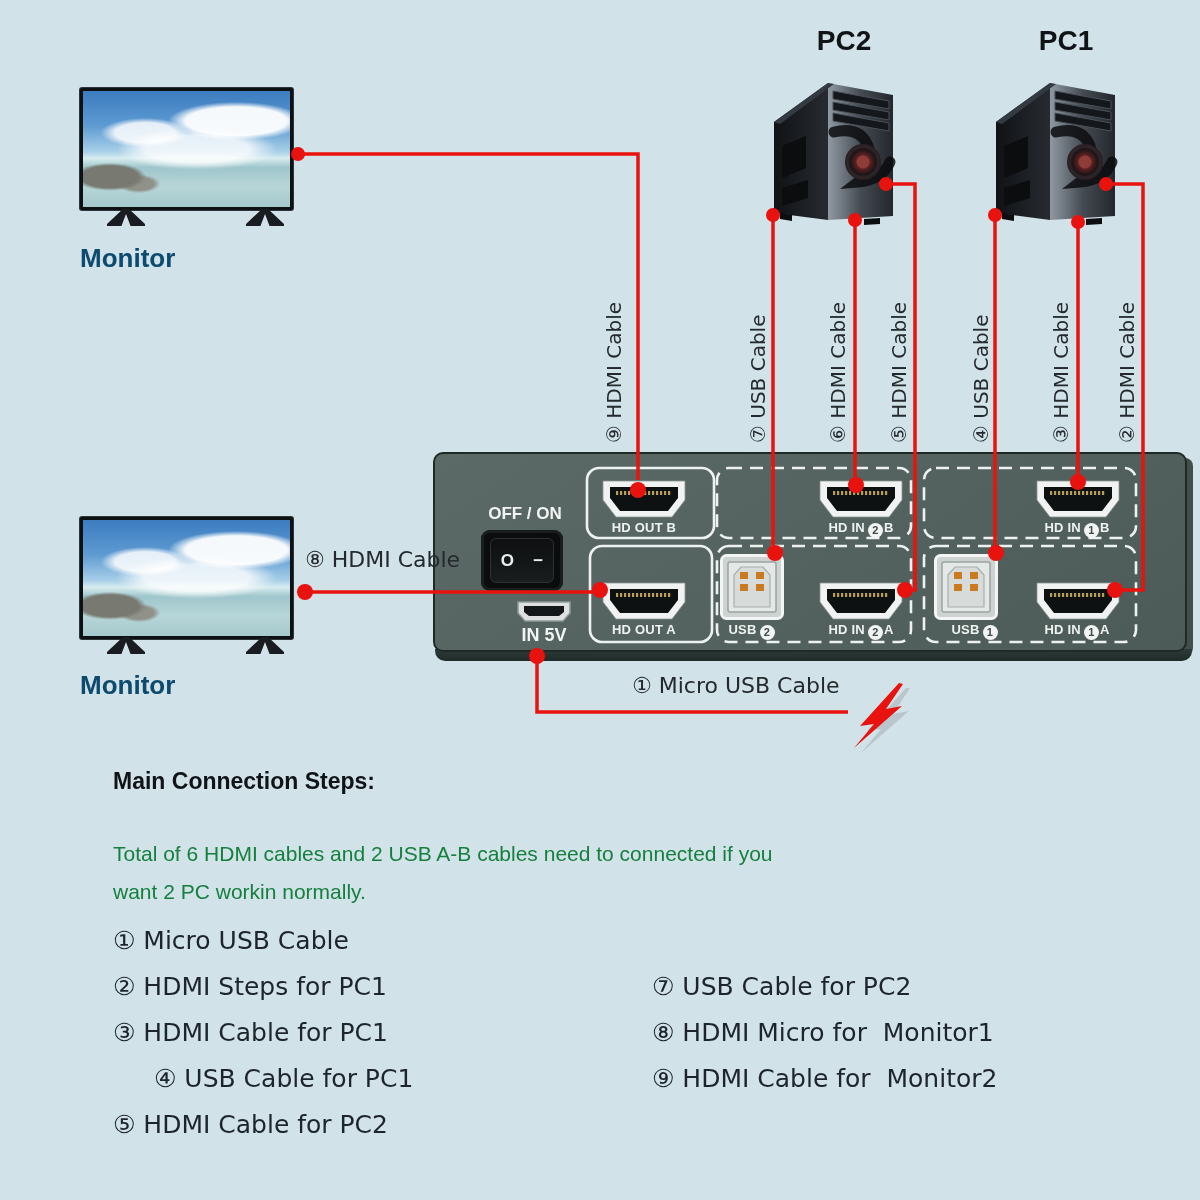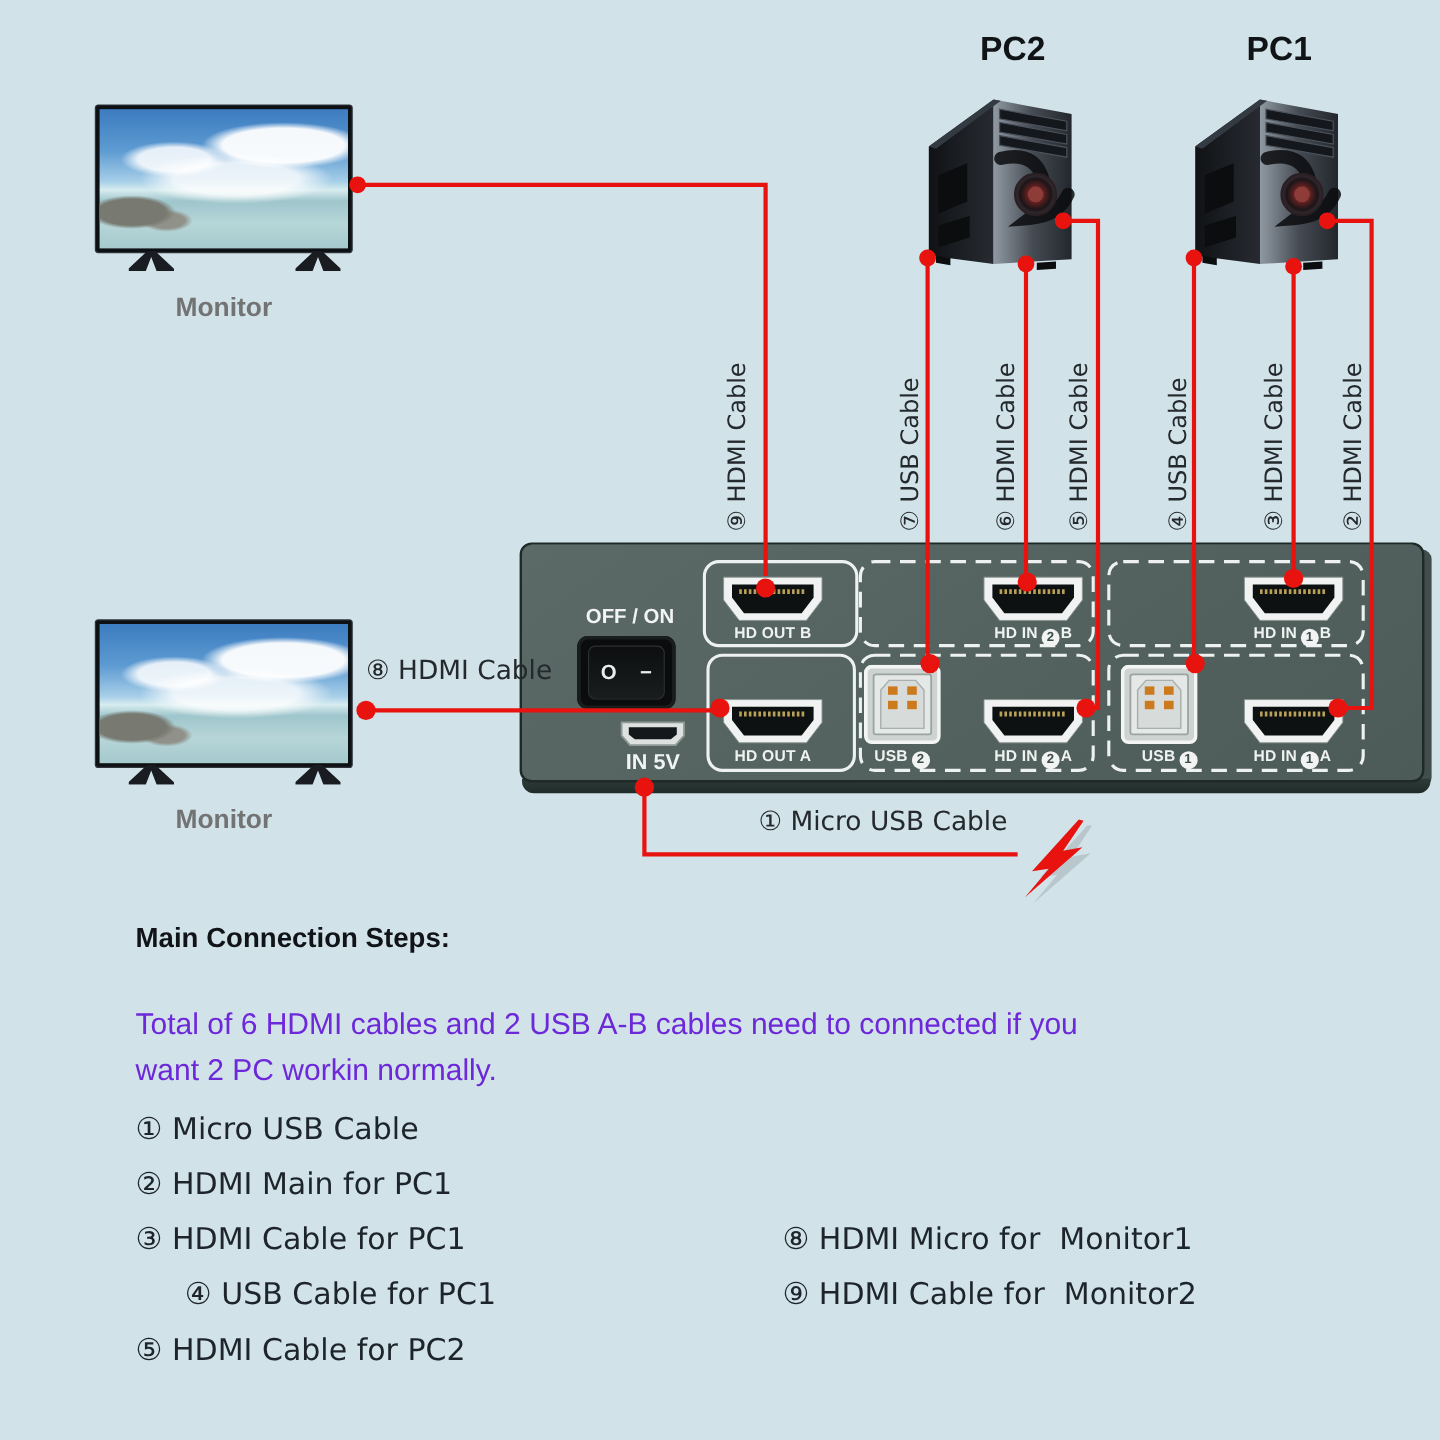--- a/index.html
+++ b/index.html
@@ -13,21 +13,21 @@
     background:
       radial-gradient(ellipse 52px 20px at 13% 74%, #787a71 55%, rgba(120,122,113,0) 70%),
       radial-gradient(ellipse 30px 13px at 27% 80%, #90928a 50%, rgba(144,146,138,0) 72%),
       radial-gradient(ellipse 92px 26px at 74% 26%, rgba(255,255,255,.95) 55%, rgba(255,255,255,0) 74%),
       radial-gradient(ellipse 60px 20px at 30% 36%, rgba(255,255,255,.85) 50%, rgba(255,255,255,0) 74%),
       radial-gradient(ellipse 115px 30px at 55% 50%, rgba(255,255,255,.8) 45%, rgba(255,255,255,0) 70%),
       linear-gradient(180deg,#3c7cc0 0%,#5e9bd2 30%,#a7cfe8 52%,#d8ecef 58%,#9ec6cc 66%,#b7d6d8 82%,#a5c9cd 100%);}
   .leg{position:absolute;width:38px;height:17px;background:#191c20;
        clip-path:polygon(42% 0,58% 0,100% 88%,100% 100%,62% 100%,50% 30%,38% 100%,0 100%,0 88%);}
   .device-label{position:absolute;font-family:"Liberation Sans",sans-serif;font-weight:bold;
-                color:#737373;font-size:22px;text-align:center;}
+                color:#0c4a6e;font-size:26px;text-align:left;}
 
   
   .pc{position:absolute;width:152px;height:156px;}
   .pc-label{position:absolute;font-family:"Liberation Sans",sans-serif;font-weight:bold;
             color:#111417;font-size:28px;text-align:center;width:152px;}
 
   
   .kvm{position:absolute;left:433px;top:452px;width:750px;height:196px;
        background:linear-gradient(145deg,#5b6a66 0%,#53625e 55%,#4c5b57 100%);
        border:2px solid #1f2a27;border-radius:10px;}
@@ -69,21 +69,21 @@
           transform-origin:center;font-size:20px;line-height:28px;color:#24292d;text-align:left;}
   .vl9{left:539px;top:354px}.vl7{left:683px;top:354px}.vl6{left:763px;top:354px}
   .vl5{left:824px;top:354px}.vl4{left:906px;top:354px}.vl3{left:986px;top:354px}
   .vl2{left:1052px;top:354px}
   .hlabel{position:absolute;font-size:22px;color:#24292d;white-space:nowrap;}
 
   
   .steps-title{position:absolute;left:113px;top:768px;font-family:"Liberation Sans",sans-serif;
                font-weight:bold;font-size:23px;color:#101418;}
   .steps-desc{position:absolute;left:113px;top:835px;width:1020px;font-family:"Liberation Sans",sans-serif;
-              font-size:25px;line-height:38px;color:#6d28d9;white-space:pre-line;}
+              font-size:21px;line-height:38px;color:#15803d;white-space:pre-line;}
   .step-item{position:absolute;height:46px;line-height:46px;font-size:25px;color:#1d242b;white-space:pre;}
 
   .overlay{position:absolute;left:0;top:0;pointer-events:none;}
 </style>
 </head>
 <body>
 
 <div id="canvas">
 
   <svg width="0" height="0" style="position:absolute">
@@ -253,24 +253,25 @@
   <div class="vlabel vl3">③ HDMI Cable</div>
   <div class="vlabel vl2">② HDMI Cable</div>
   <div class="hlabel" style="left:305px;top:547px;">⑧ HDMI Cable</div>
   <div class="hlabel" style="left:632px;top:673px;">① Micro USB Cable</div>
 
   <div class="steps-title">Main Connection Steps:</div>
   <div class="steps-desc">Total of 6 HDMI cables and 2 USB A-B cables need to connected if you
 want 2 PC workin normally.</div>
 
   <div class="step-item" style="left:113px;top:918px;">① Micro USB Cable</div>
-  <div class="step-item" style="left:113px;top:964px;">② HDMI Main for PC1</div>
+  <div class="step-item" style="left:113px;top:964px;">② HDMI Steps for PC1</div>
   <div class="step-item" style="left:113px;top:1010px;">③ HDMI Cable for PC1</div>
   <div class="step-item" style="left:113px;top:1056px;margin-left:41px;">④ USB Cable for PC1</div>
   <div class="step-item" style="left:113px;top:1102px;">⑤ HDMI Cable for PC2</div>
+  <div class="step-item" style="left:652px;top:964px;">⑦ USB Cable for PC2</div>
   <div class="step-item" style="left:652px;top:1010px;">⑧ HDMI Micro for  Monitor1</div>
   <div class="step-item" style="left:652px;top:1056px;">⑨ HDMI Cable for  Monitor2</div>
 
   <svg class="overlay" width="1200" height="1200" viewBox="0 0 1200 1200">
     <g fill="none" stroke="#e8120e" stroke-width="3.5">
       <path d="M298 154 H638 V480"></path>
       <path d="M305 592 H600"></path>
       <path d="M537 656 V712 H848"></path>
       <path d="M773 215 V550"></path>
       <path d="M855 220 V483"></path>

